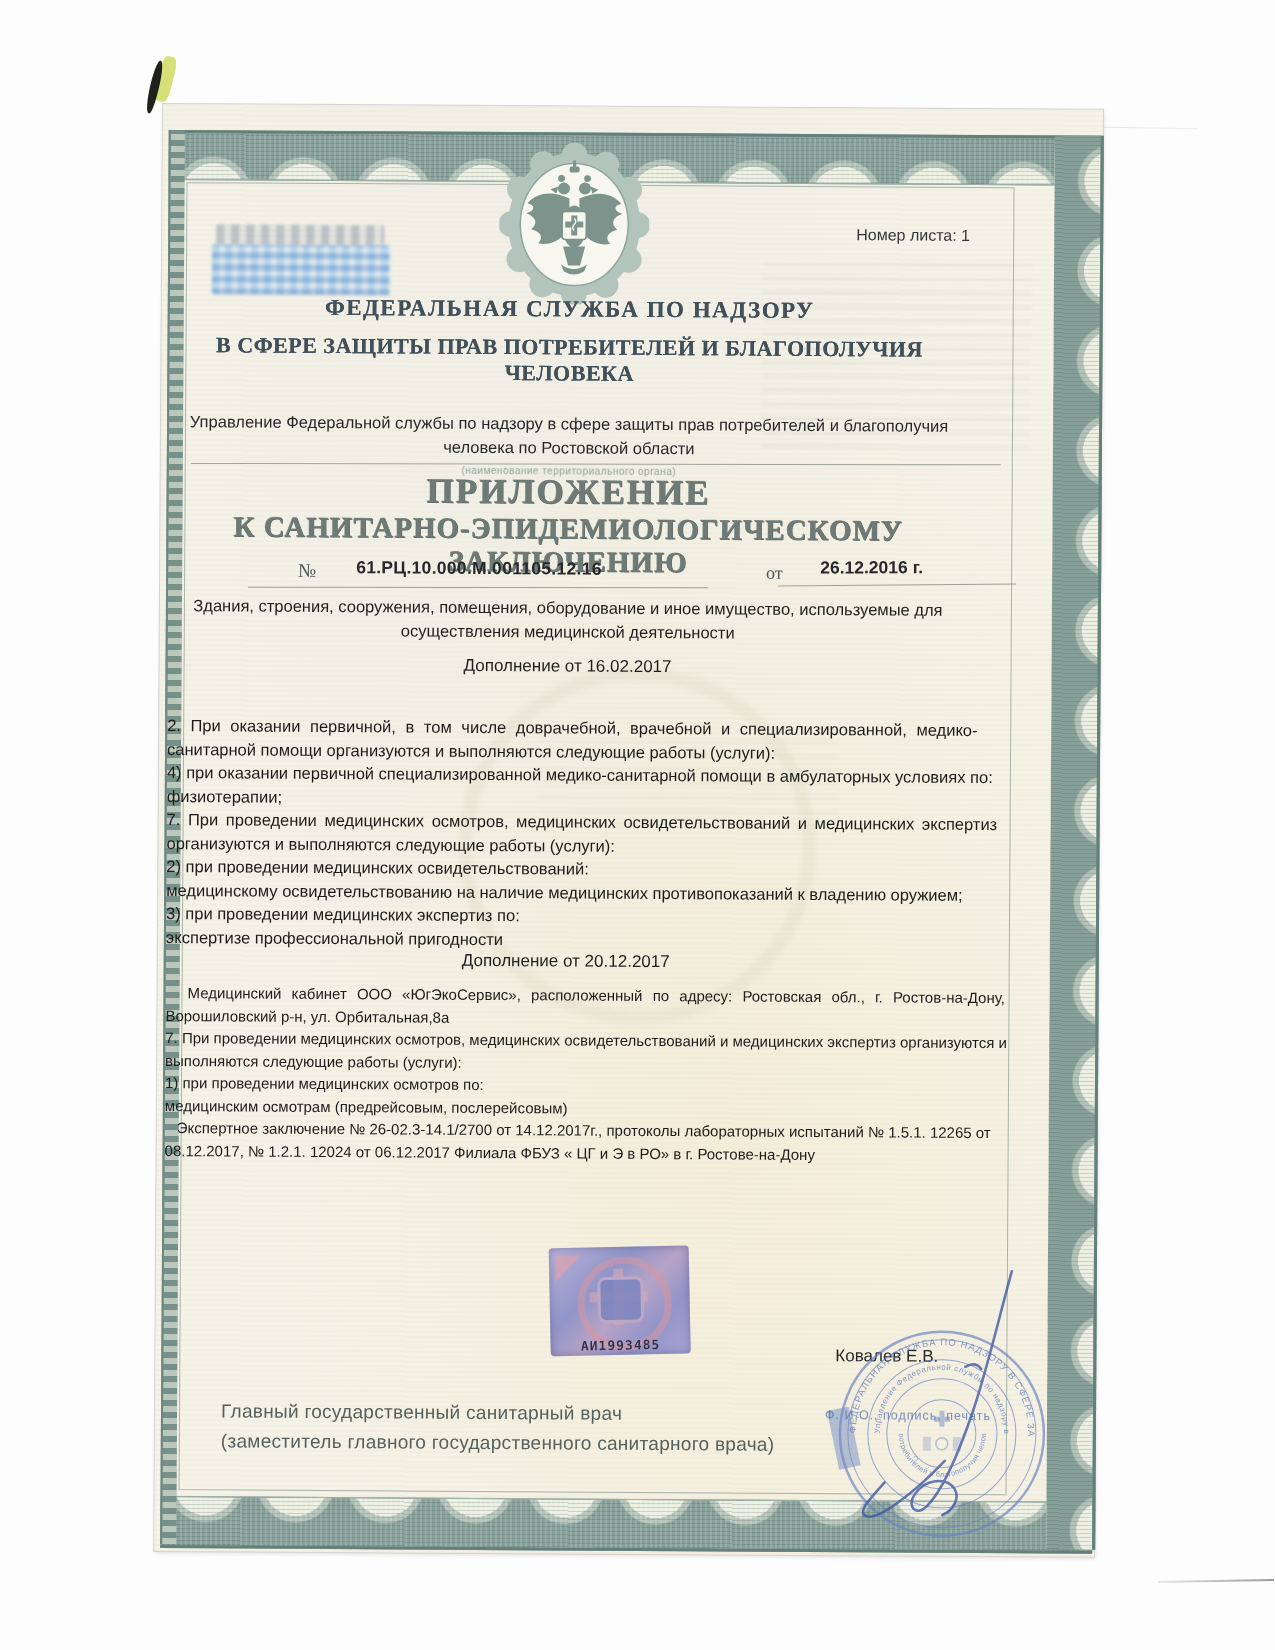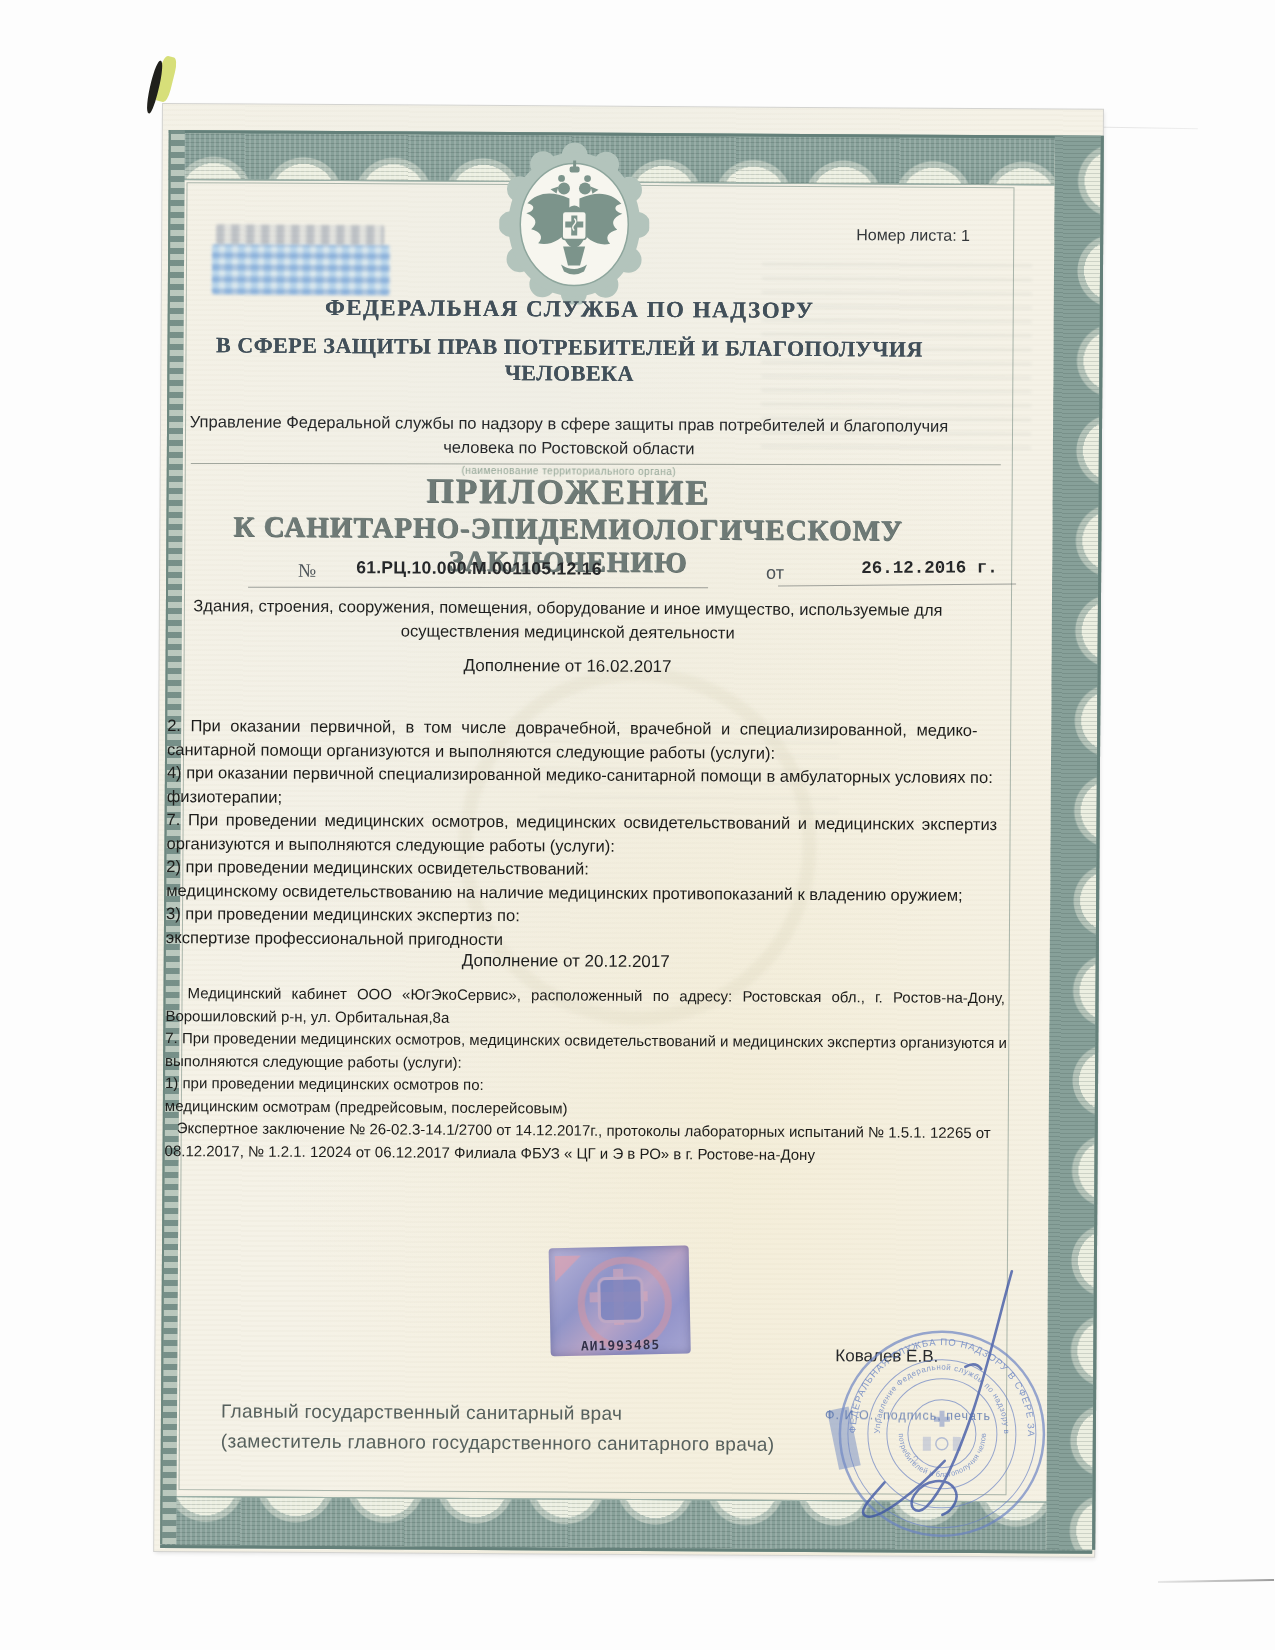--- a/index.html
+++ b/index.html
@@ -74,22 +74,22 @@
   .dept-caption{top:359px;font-size:10px;color:#90a394;filter:blur(.3px);letter-spacing:.5px;}
   .doc-title1{top:366px;font-family:"Liberation Serif",serif;font-weight:bold;font-size:35px;
     letter-spacing:2px;color:#6e7a76;text-shadow:.5px .5px 0 #5c6764, -.5px -.5px 0 #8a9591;}
   .doc-title2{top:406px;font-family:"Liberation Serif",serif;font-weight:bold;font-size:29px;
     letter-spacing:1px;color:#6e7a76;text-shadow:.5px .5px 0 #5c6764, -.5px -.5px 0 #8a9591;}
 
   
   .num-label{position:absolute;left:138px;top:455px;font-family:"Liberation Serif",serif;
     font-size:19px;color:#4c5358;}
   .num-value{position:absolute;left:196px;top:452px;font-size:17.5px;font-weight:bold;color:#26282a;letter-spacing:.3px;}
-  .from-label{position:absolute;left:606px;top:455px;font-family:Liberation Sans, sans-serif;font-size:18px;color:#4c5358;}
-  .date-value{position:absolute;left:701px;top:449px;font-size:17.5px;font-weight:bold;color:#26282a;transform:rotate(-0.6deg);font-family:Liberation Mono, monospace;}
+  .from-label{position:absolute;left:606px;top:455px;font-family:Liberation Serif, serif;font-size:18px;color:#4c5358;}
+  .date-value{position:absolute;left:660px;top:449px;font-size:17.5px;font-weight:bold;color:#26282a;transform:rotate(-0.6deg);}
   .underline-a{position:absolute;left:88px;top:481px;width:460px;border-top:1.5px solid rgba(90,95,95,.55);transform:rotate(-0.3deg);}
   .underline-b{position:absolute;left:618px;top:476px;width:238px;border-top:1.5px solid rgba(90,95,95,.55);transform:rotate(-0.8deg);}
 
   .subject{font-size:16.5px;color:#1e1f1e;}
   .subject1{top:492px;}
   .subject2{top:516px;}
   .addendum-title{font-size:17px;color:#1e1f1e;}
   .ad1-title{top:550px;}
   .ad2-title{top:845px;}
 

